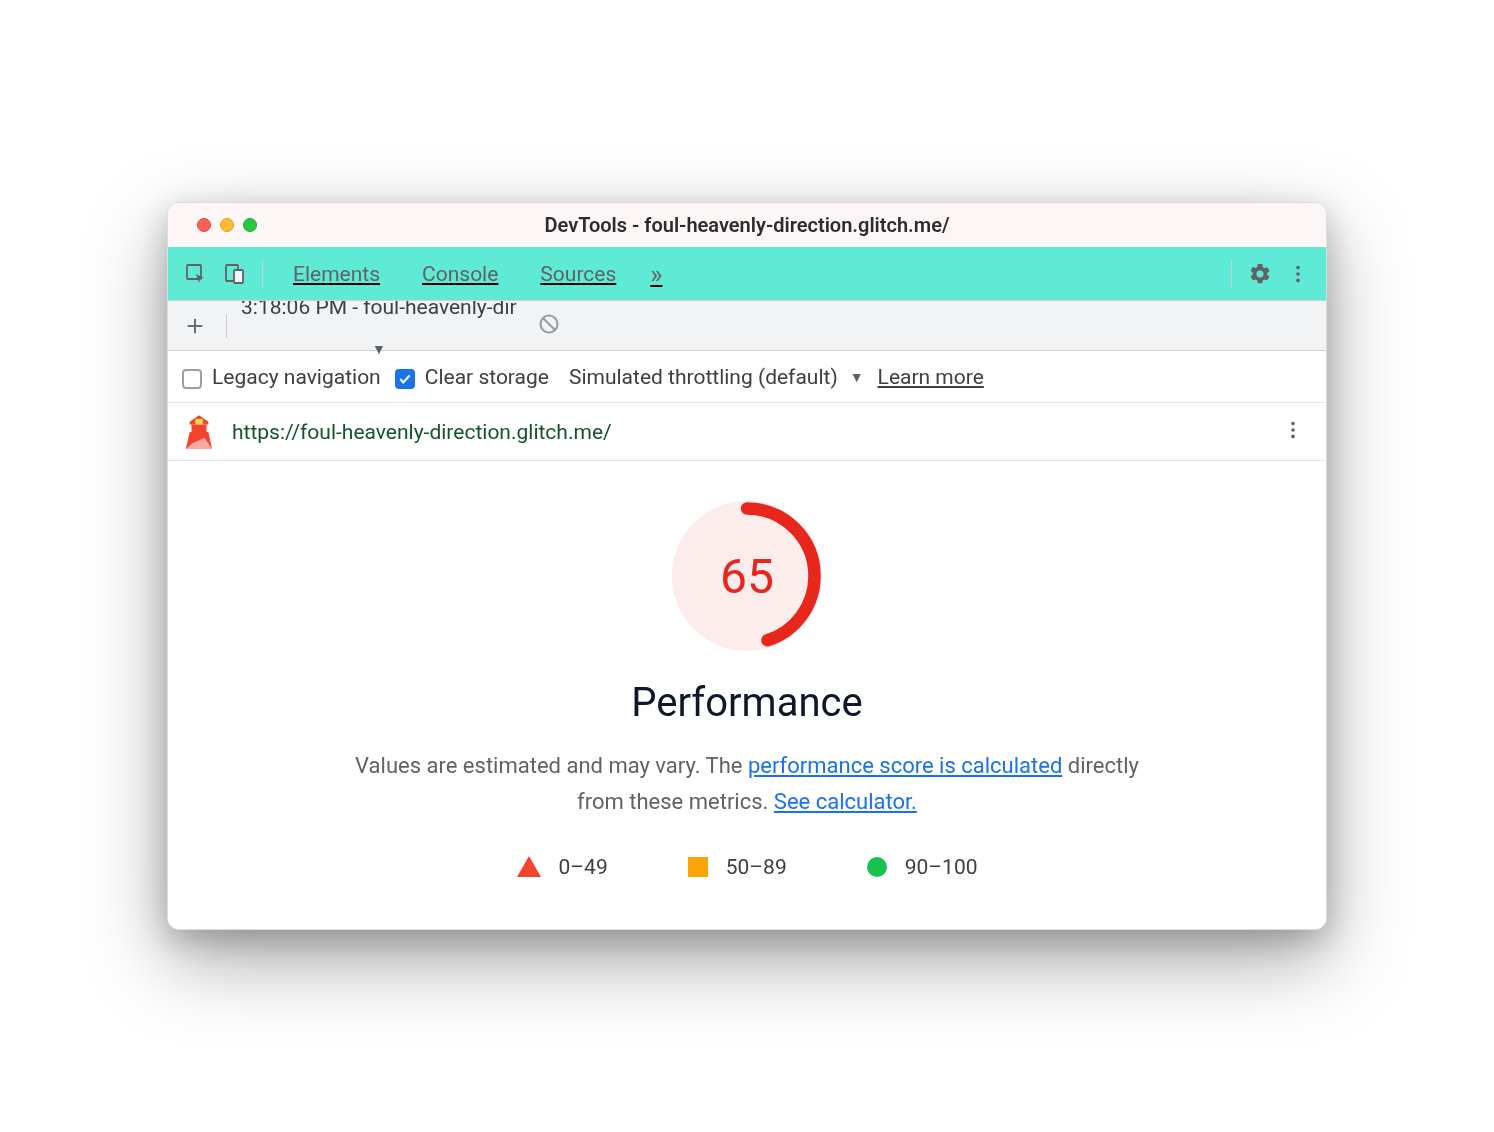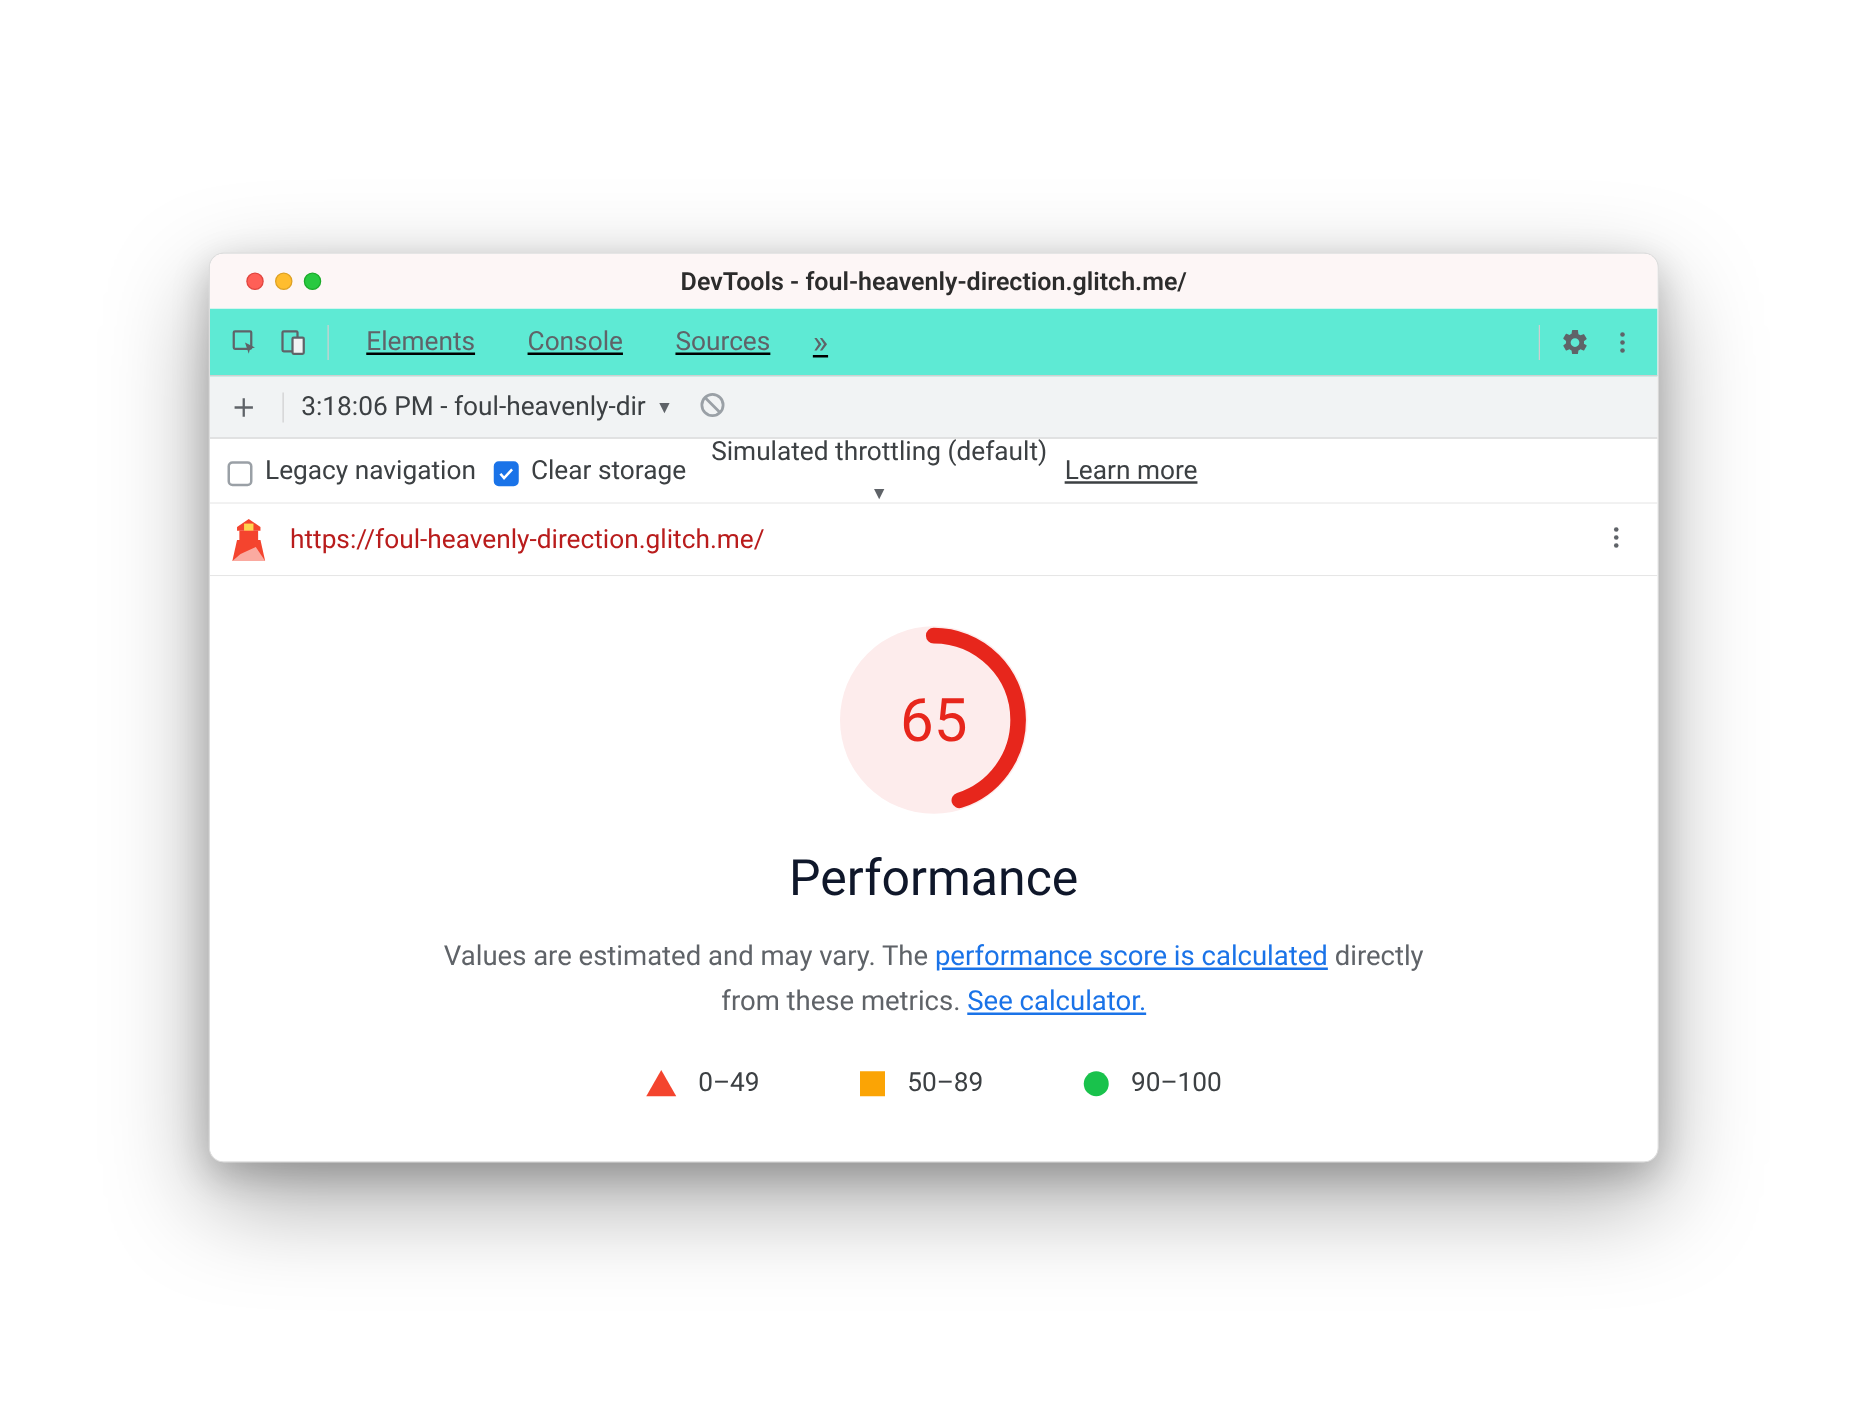--- a/index.html
+++ b/index.html
@@ -94,26 +94,27 @@
     gap: 6px;
   }
   .plus-btn {
     width: 34px; height: 34px;
     display: flex; align-items: center; justify-content: center;
     color: #5f6368;
     font-size: 26px;
     font-weight: 300;
   }
   .report-select {
-    display: flex; align-items: center; gap: 8px;
+    display: flex; align-items: center; gap: 22px;
     font-size: 21px; color: #3c4043;
     max-width: 380px;
     overflow: hidden;
     white-space: nowrap;
     cursor: pointer;
+    flex-direction: column;
   }
   .report-select .label { overflow: hidden; text-overflow: clip; }
   .dropdown-triangle { font-size: 14px; color: #5f6368; }
   .clear-icon { color: #9aa0a6; margin-left: 14px; }
   
   .options-row {
     height: 52px;
     background: #fff;
     display: flex;
     align-items: center;
@@ -132,34 +133,34 @@
     justify-content: center;
     flex-shrink: 0;
   }
   .checkbox.checked {
     background: #1a73e8;
     border-color: #1a73e8;
     color: #fff;
   }
   .checkbox.checked svg { display: block; }
   .opt { display: flex; align-items: flex-end; gap: 10px; cursor: pointer; }
-  .throttle { margin-left: 6px; display: flex; align-items: center; gap: 12px; cursor: pointer; flex-direction: column; }
+  .throttle { margin-left: 6px; display: flex; align-items: center; gap: 12px; cursor: pointer; }
   .learn-more { text-decoration: underline; color: #3c4043; cursor: pointer; }
   
   .url-row {
     height: 58px;
     background: #fff;
     display: flex;
     align-items: center;
     padding: 0 16px;
     gap: 18px;
     border-bottom: 1px solid #e6e6e6;
   }
   .lighthouse-logo { width: 30px; height: 34px; flex-shrink: 0; }
-  .url-text { font-size: 21px; color: #b91c1c; flex: 1; }
+  .url-text { font-size: 21px; color: #14532d; flex: 1; }
   .kebab { color: #5f6368; padding: 6px; cursor: pointer; }
   
   .report {
     background: #fff;
     padding: 40px 80px 50px;
     text-align: center;
   }
   .gauge-wrap {
     display: flex;
     justify-content: center;

